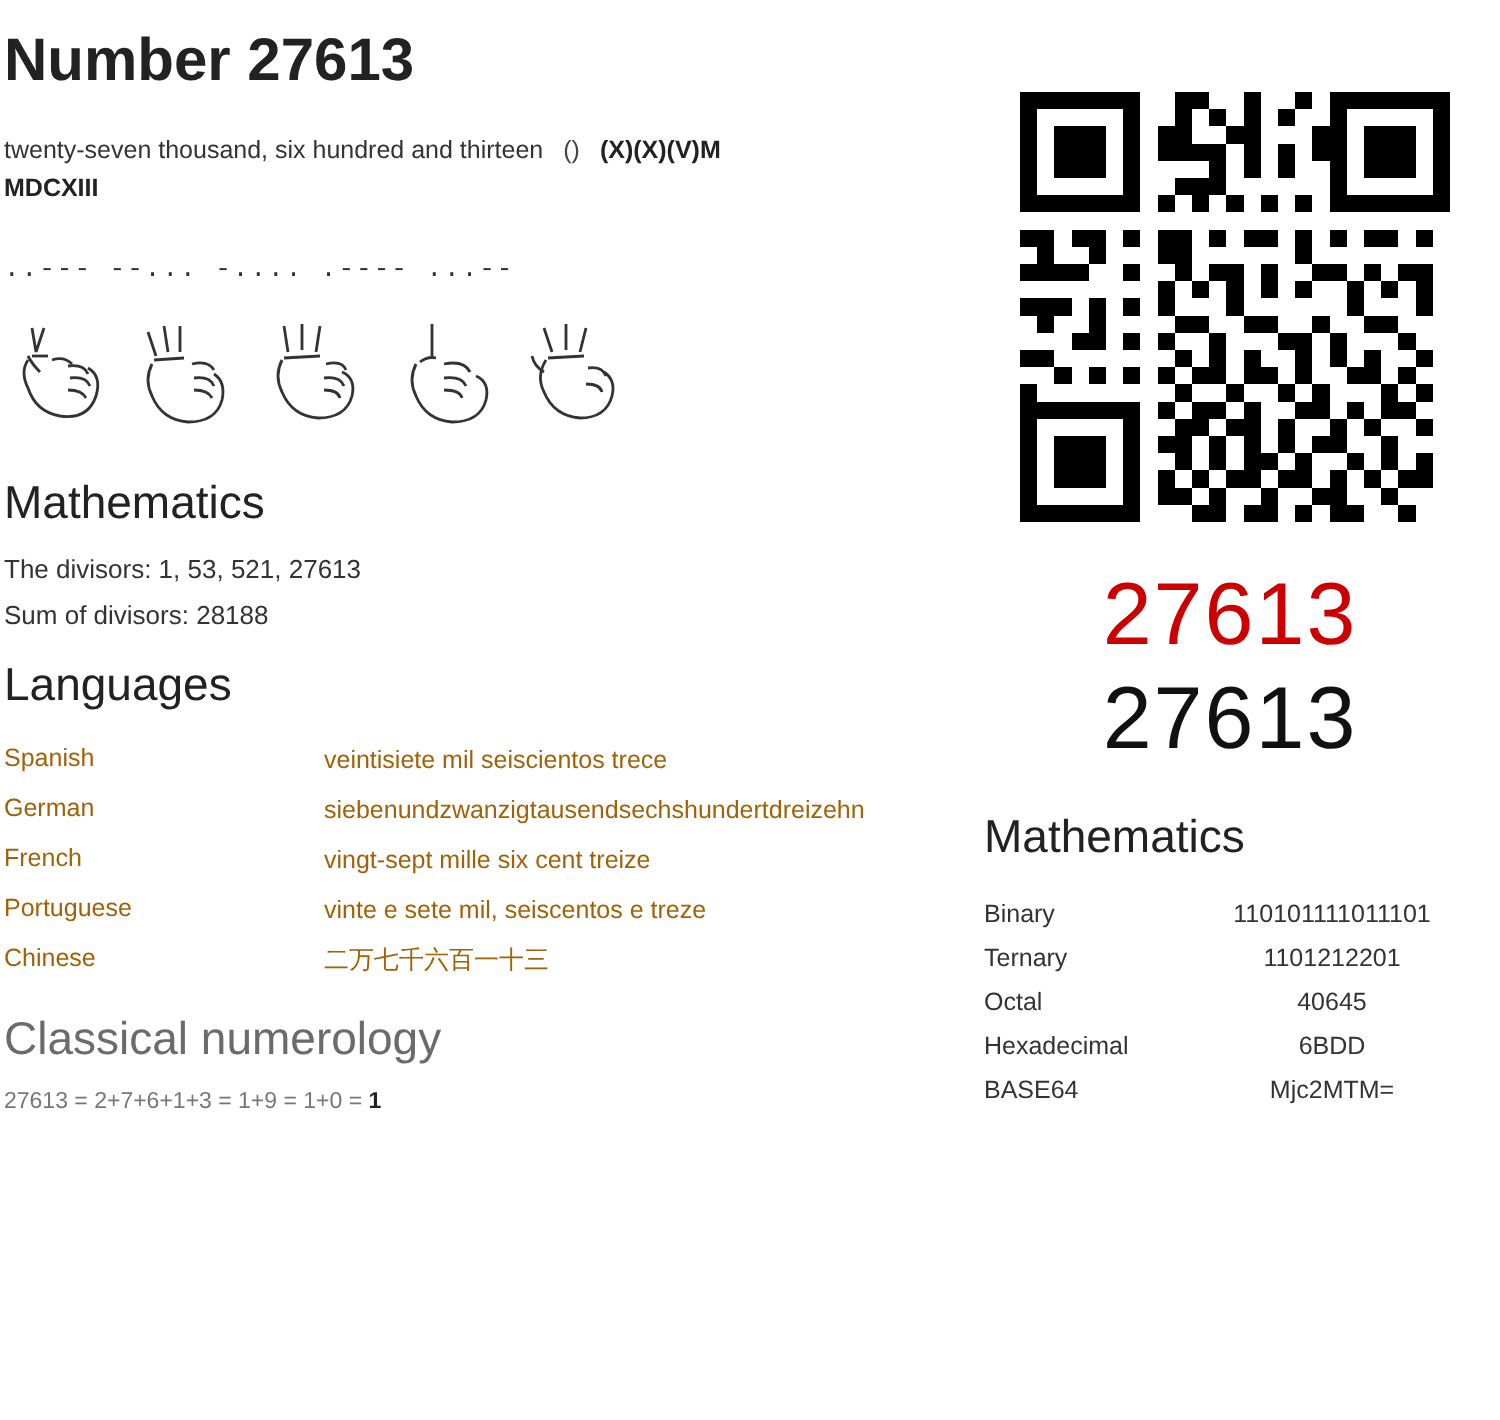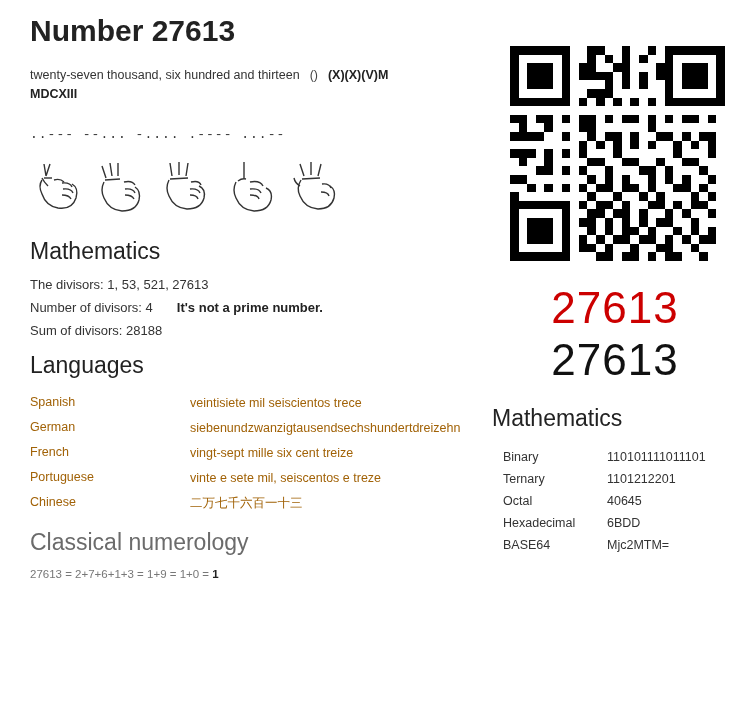--- a/index.html
+++ b/index.html
@@ -19,21 +19,21 @@
     position: relative;
     width: 750px;
     height: 710px;
     box-sizing: border-box;
     padding: 14px 16px 0 16px;
   }
 
   
   .left-col {
     position: absolute;
-    left: 30px;
+    left: 2px;
     top: 10px;
     width: 470px;
   }
   .title {
     font-size: 30px;
     font-weight: bold;
     color: #222222;
     letter-spacing: 0px;
     margin: 4px 0 18px 0;
     line-height: 1.1;
@@ -160,33 +160,32 @@
   h2.informatics {
     font-size: 23px;
     font-weight: normal;
     color: #222;
     margin: 14px 0 14px 2px;
   }
   .info-table {
     width: 246px;
     border-collapse: collapse;
     font-size: 12.5px;
-    margin-left: 11px;
   }
   .info-table td {
     padding: 4px 0;
     color: #333;
     vertical-align: top;
   }
   .info-table td.k {
     width: 104px;
     padding-left: 2px;
   }
   .info-table td.v {
-    text-align: left;
+    text-align: center;
   }
 </style>
 </head>
 <body>
 
 <div class="page">
 
   <div class="left-col">
 
     <h1 class="title">Number 27613</h1>
@@ -253,23 +252,20 @@
           <path d="M12 30 q-5 -3 -6 -8"></path>
           <path d="M34 28 q7 -1 9 4"></path>
           <path d="M33 36 q7 0 8 4"></path>
           <path d="M14 23 L32 22"></path>
         </g>
       </svg>
     </div>
 
     <h2 class="section">Mathematics</h2>
     <div class="math-line">The divisors: 1, 53, 521, 27613</div>
-    <div class="math-line">
-      <span>Number of divisors: 4</span><span class="notprime">It's not a prime number.</span>
-    </div>
     <div class="math-line">Sum of divisors: 28188</div>
 
     <h2 class="section">Languages</h2>
     <table class="lang-table">
       <tbody>
         <tr>
           <td class="name">Spanish</td>
           <td class="value">veintisiete mil seiscientos trece</td>
         </tr>
         <tr>

